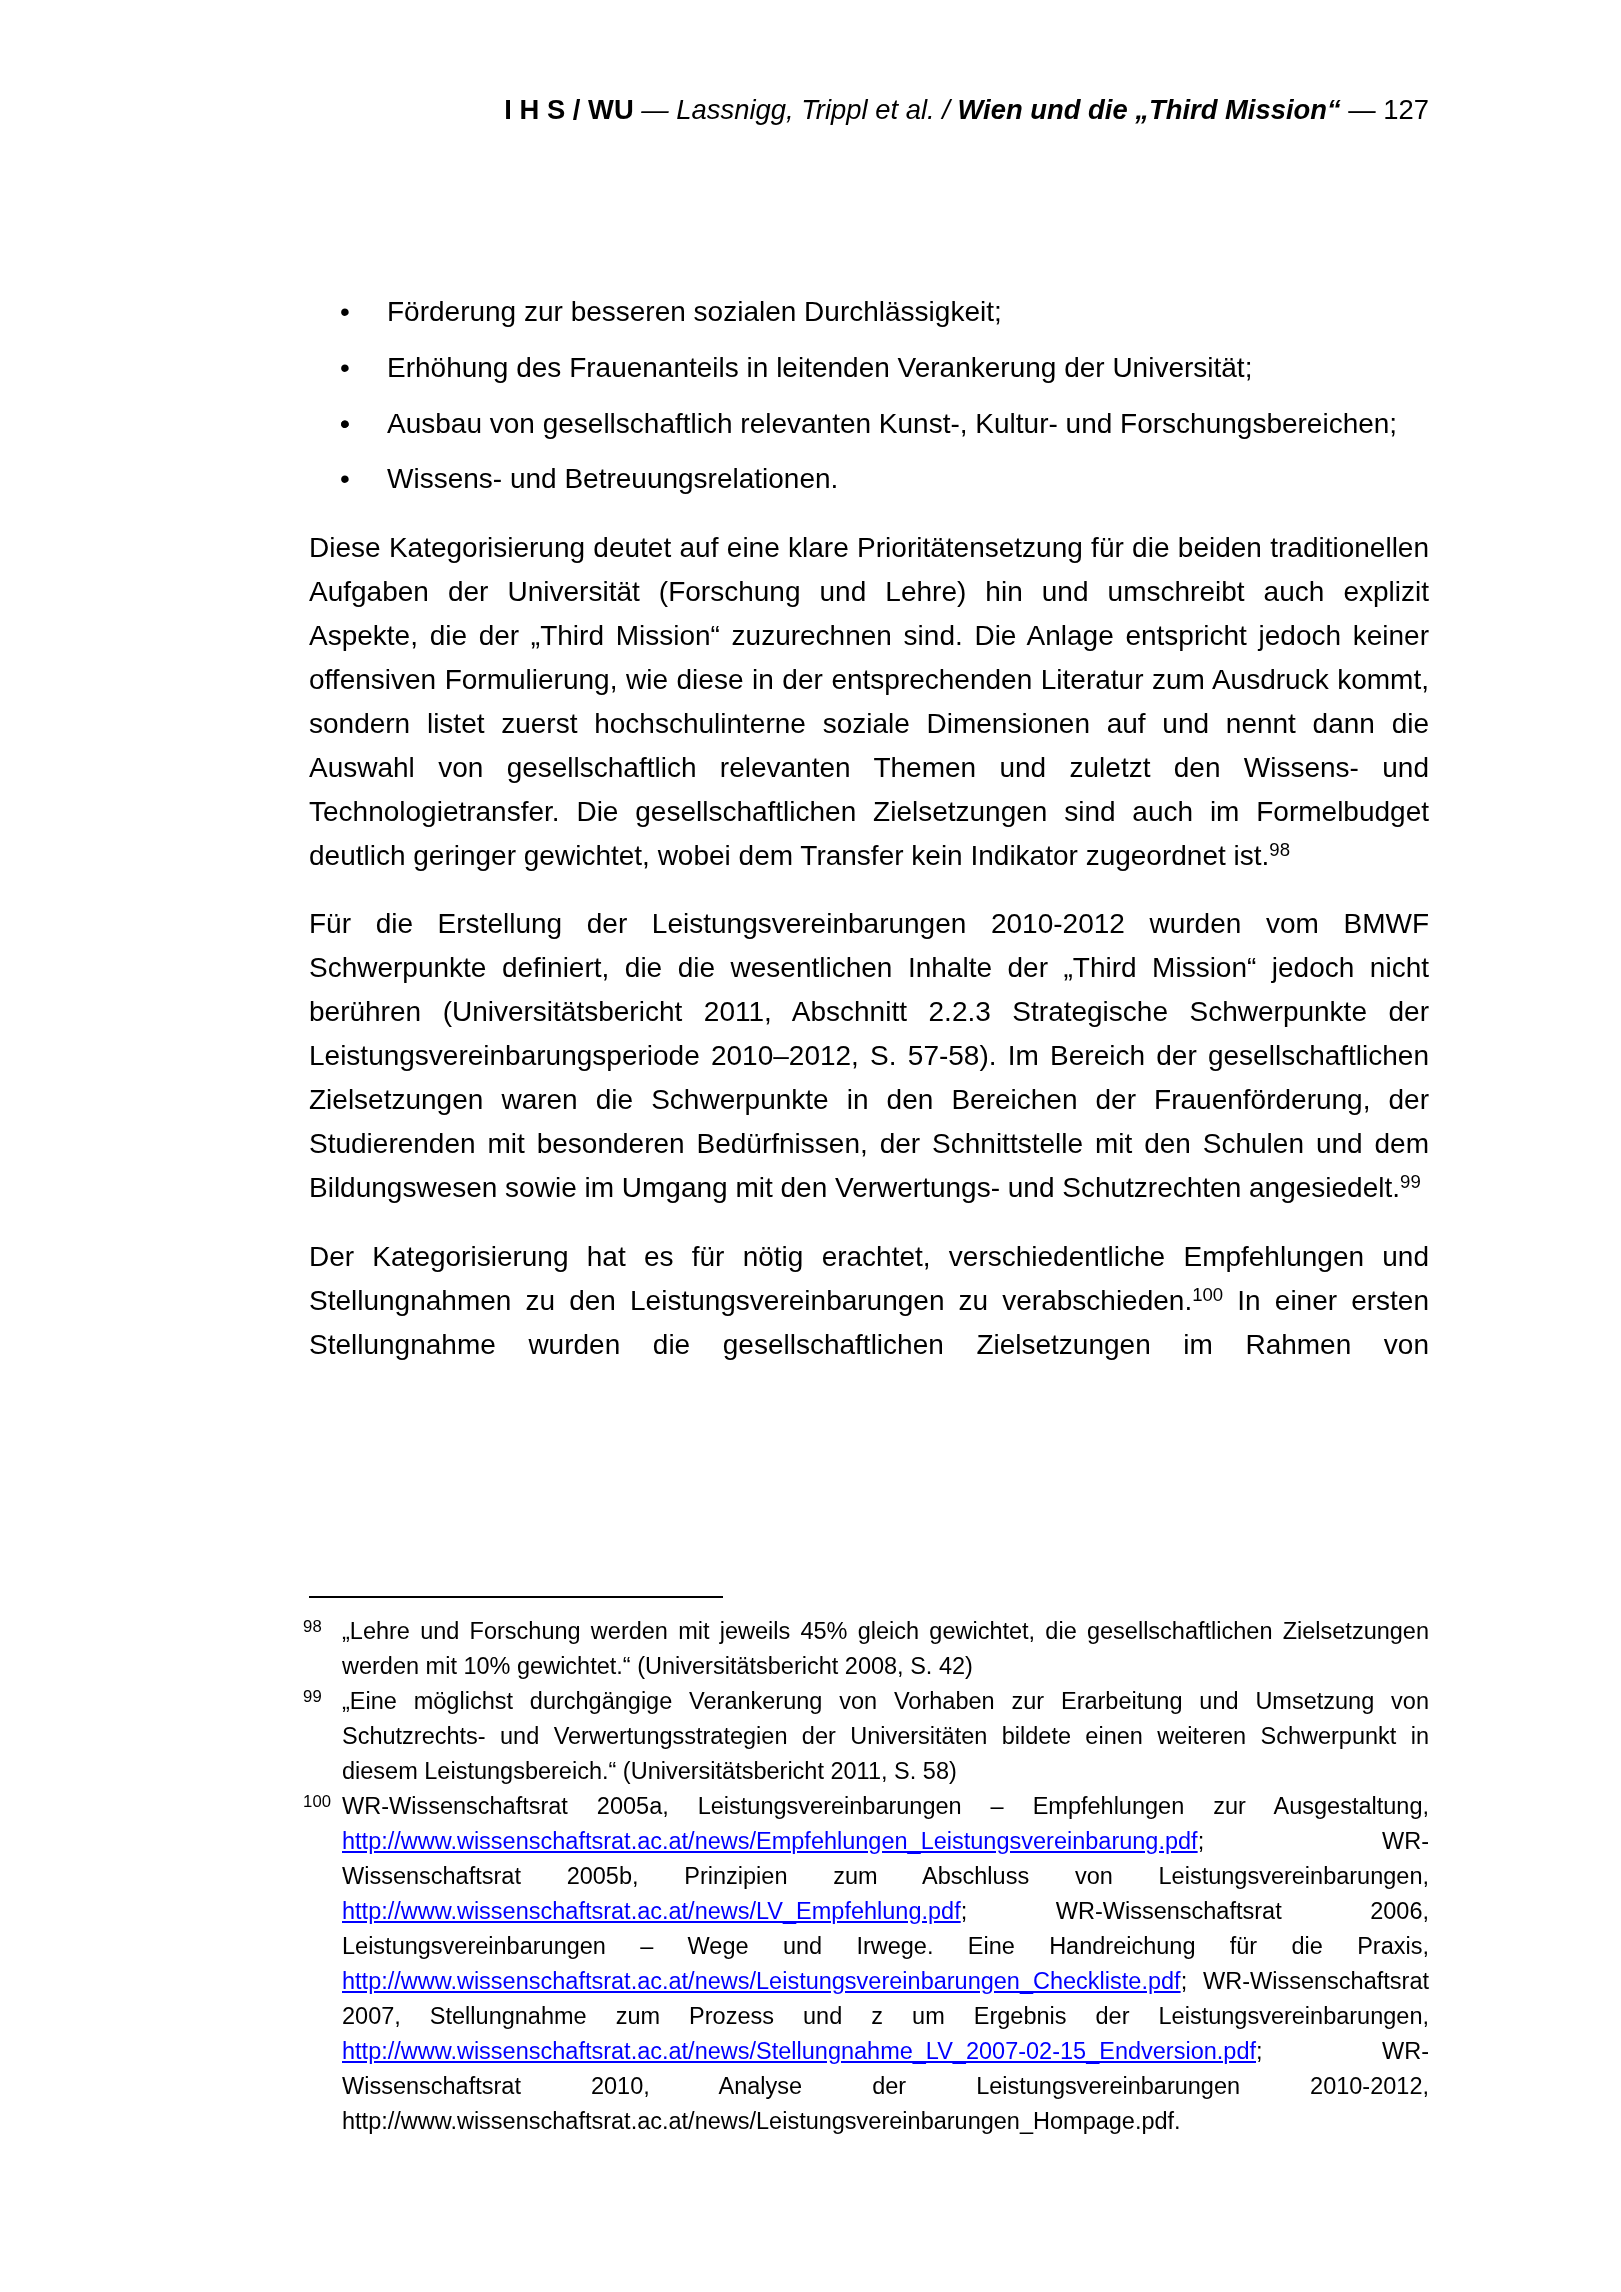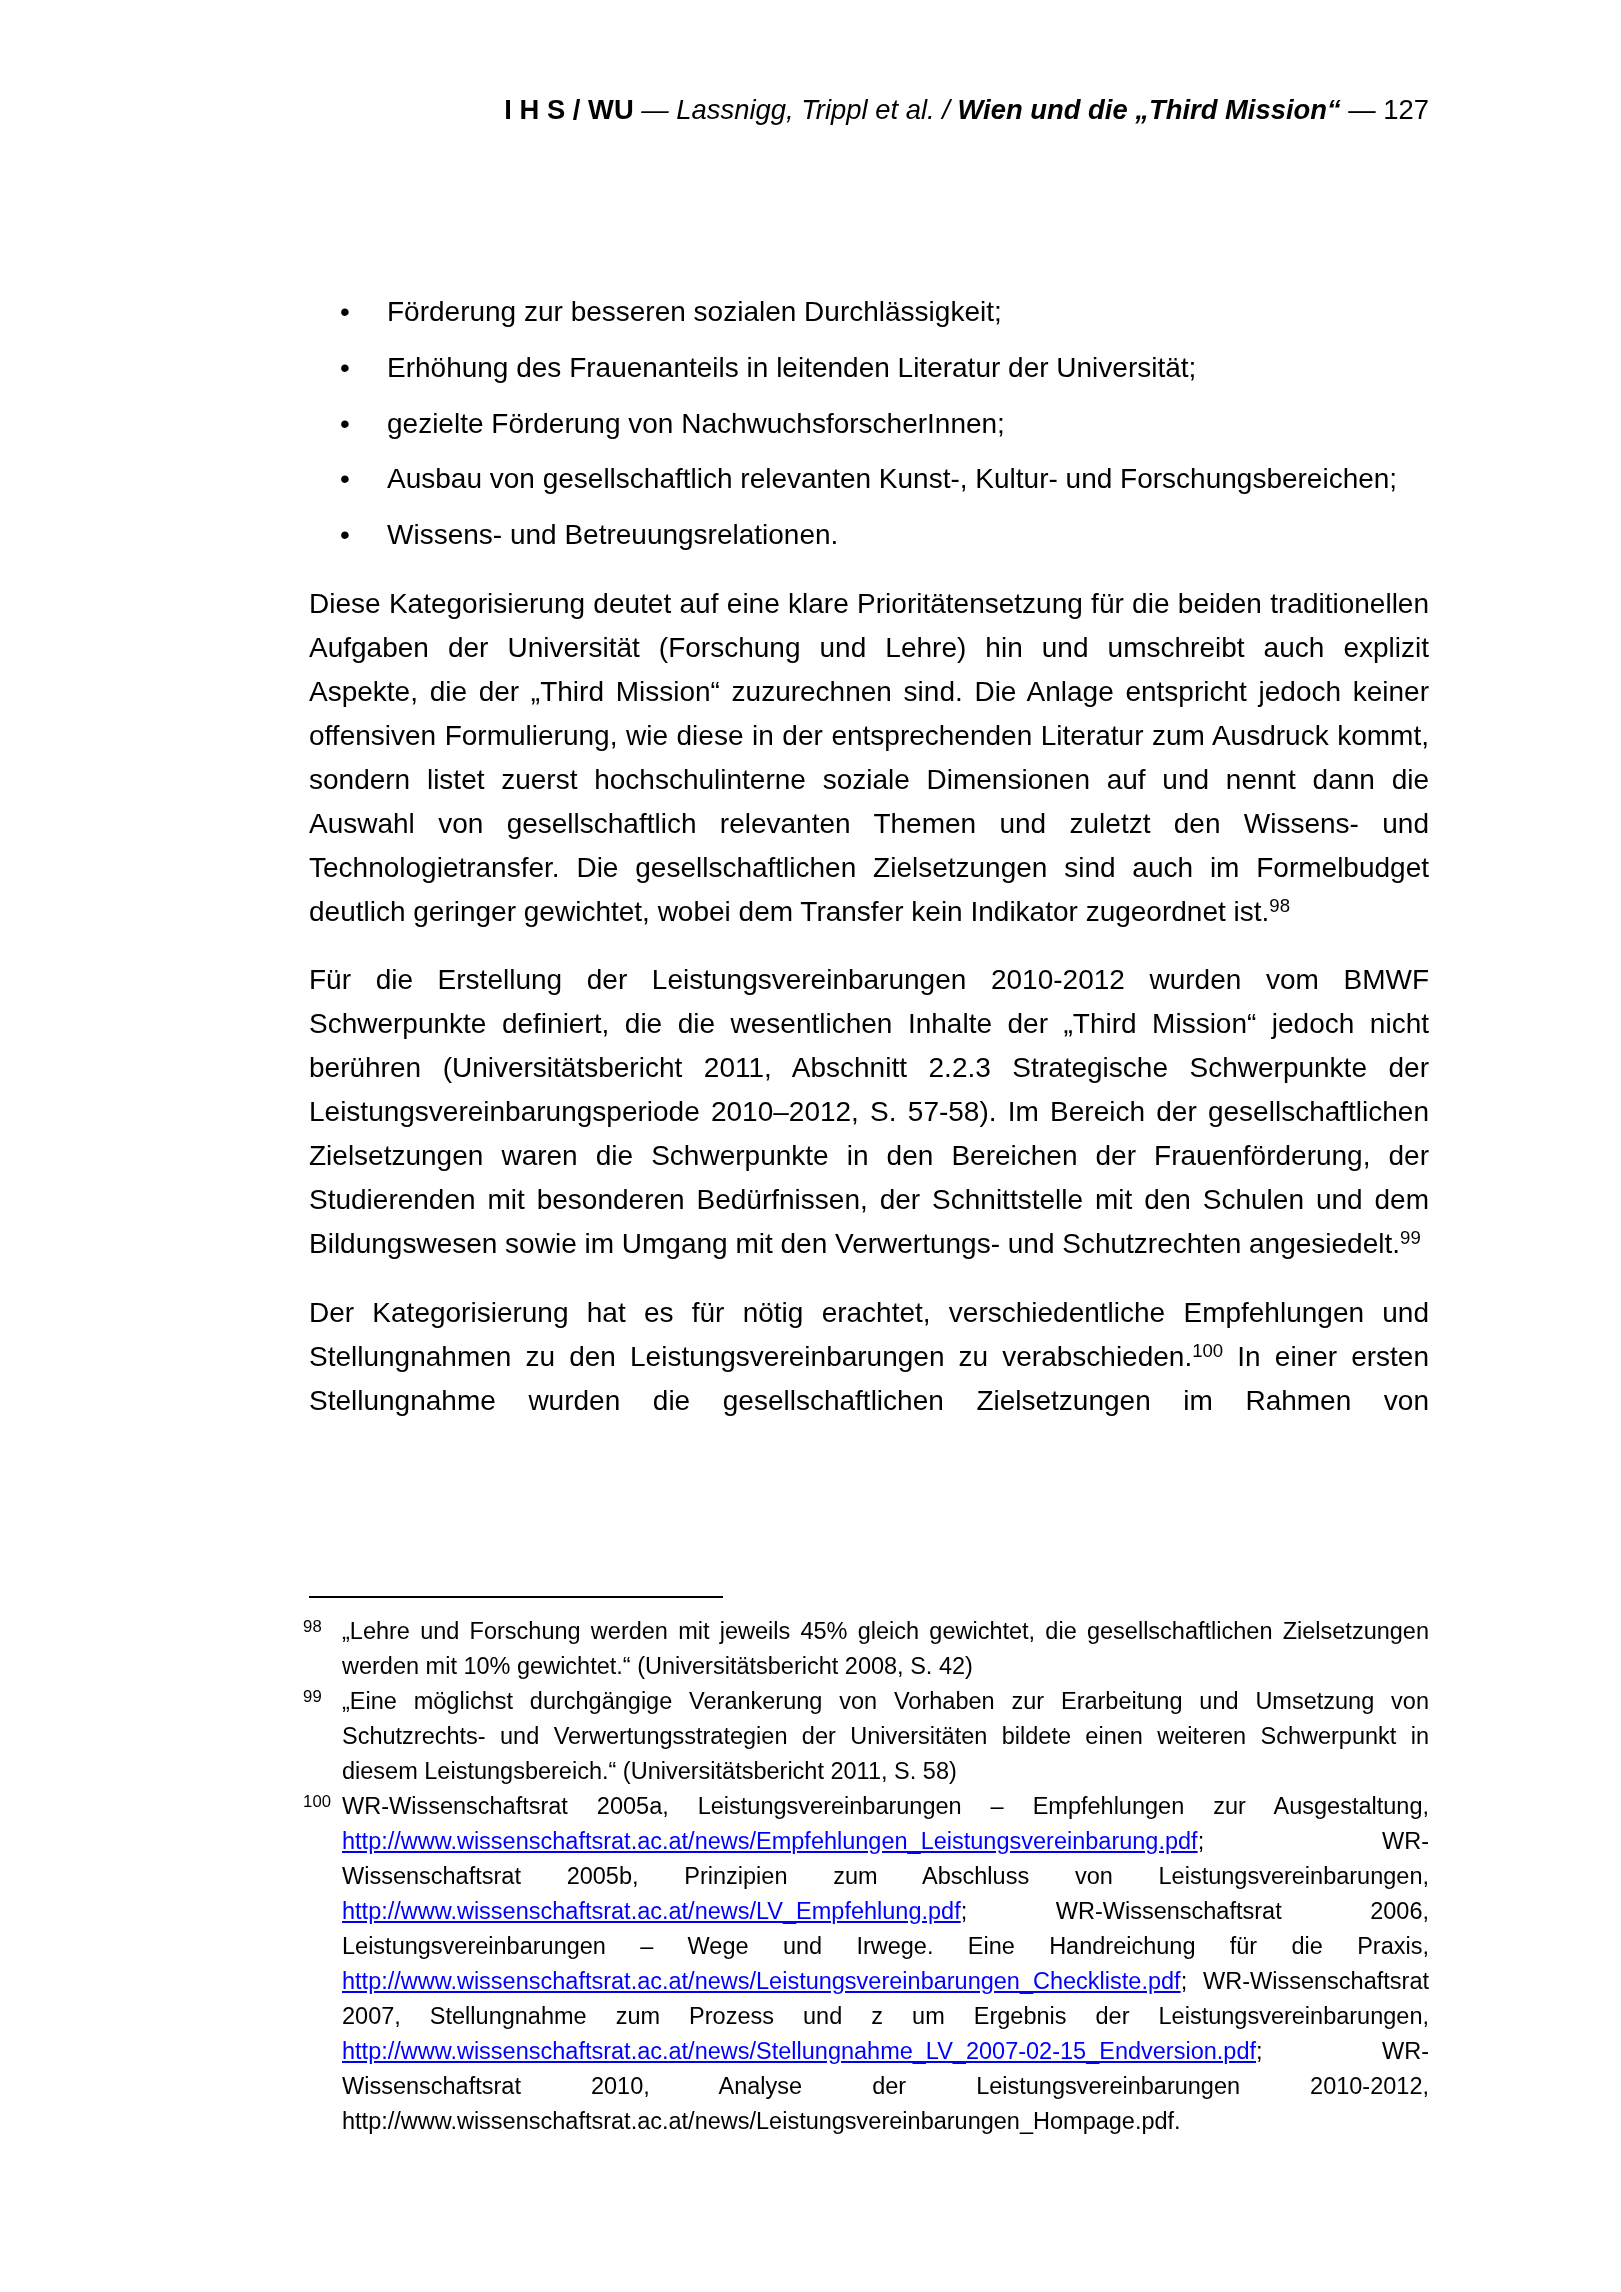--- a/index.html
+++ b/index.html
@@ -104,25 +104,24 @@
   <div class="content">
 
 
     <ul class="bullets">
       <li class="bullet-item">
         <span class="dot">•</span>
         <span>Förderung zur besseren sozialen Durchlässigkeit;</span>
       </li>
       <li class="bullet-item">
         <span class="dot">•</span>
-        <span>Erhöhung des Frauenanteils in leitenden Literatur der Universität;</span>
+        <span>Erhöhung des Frauenanteils in leitenden Verankerung der Universität;</span>
       </li>
       <li class="bullet-item">
         <span class="dot">•</span>
-        <span>gezielte Förderung von NachwuchsforscherInnen;</span>
       </li>
       <li class="bullet-item">
         <span class="dot">•</span>
         <span>Ausbau von gesellschaftlich relevanten Kunst-, Kultur- und Forschungsbereichen;</span>
       </li>
       <li class="bullet-item">
         <span class="dot">•</span>
         <span>Wissens- und Betreuungsrelationen.</span>
       </li>
     </ul>

